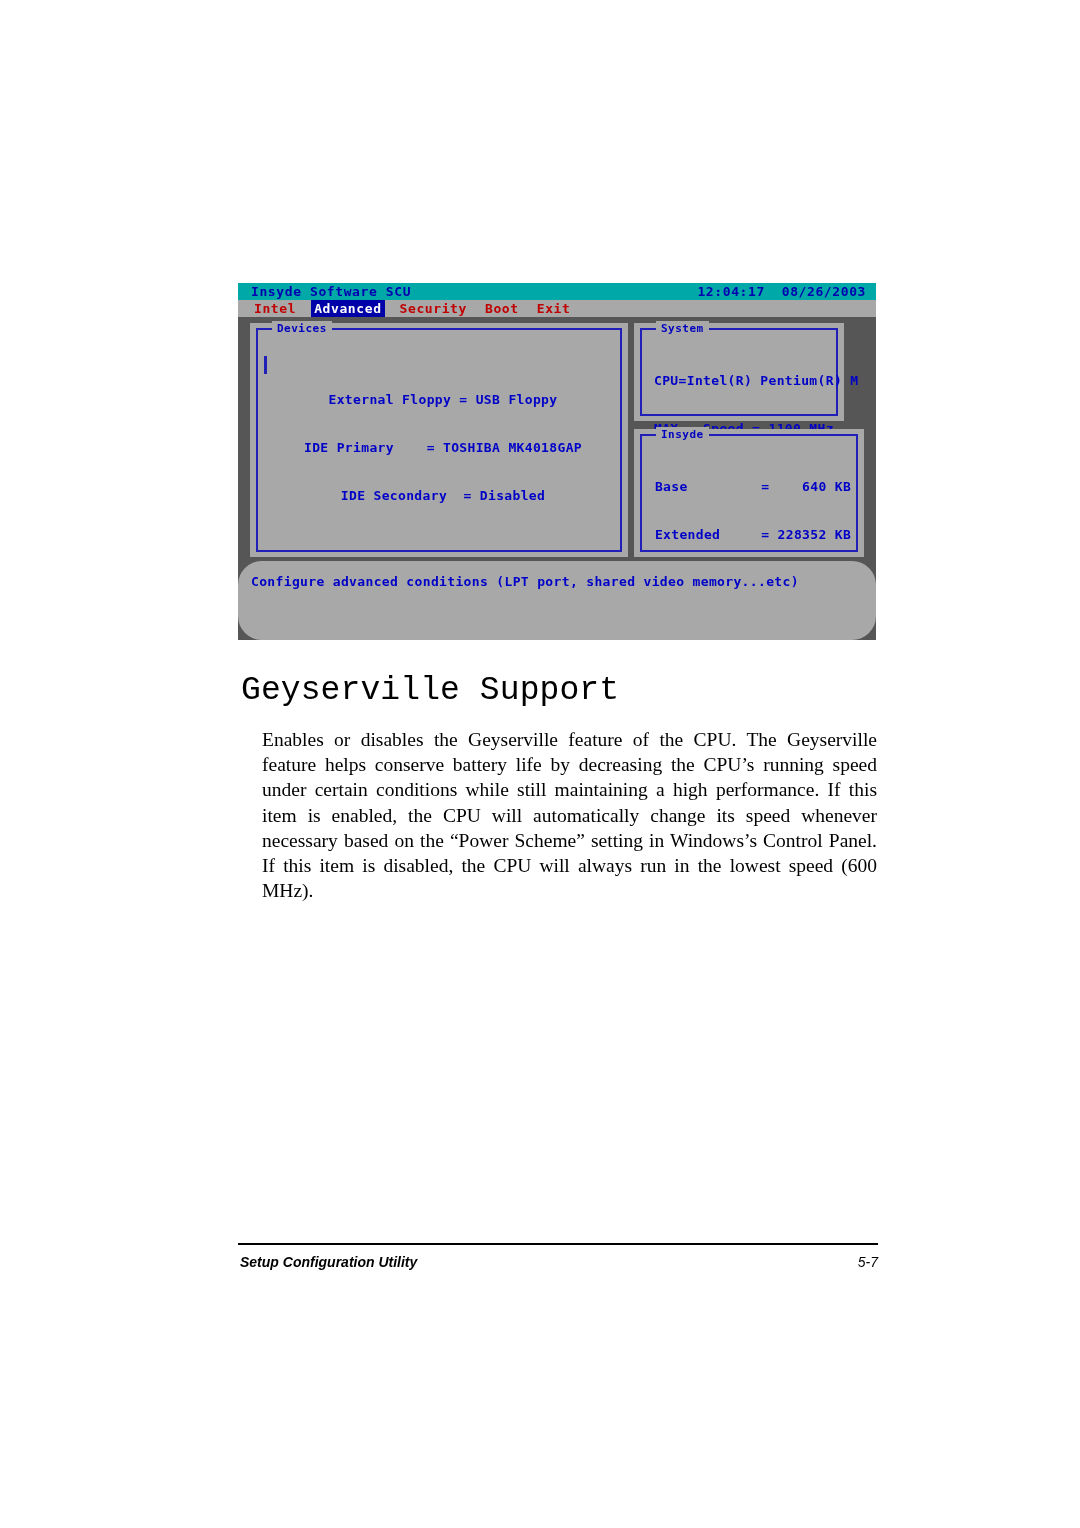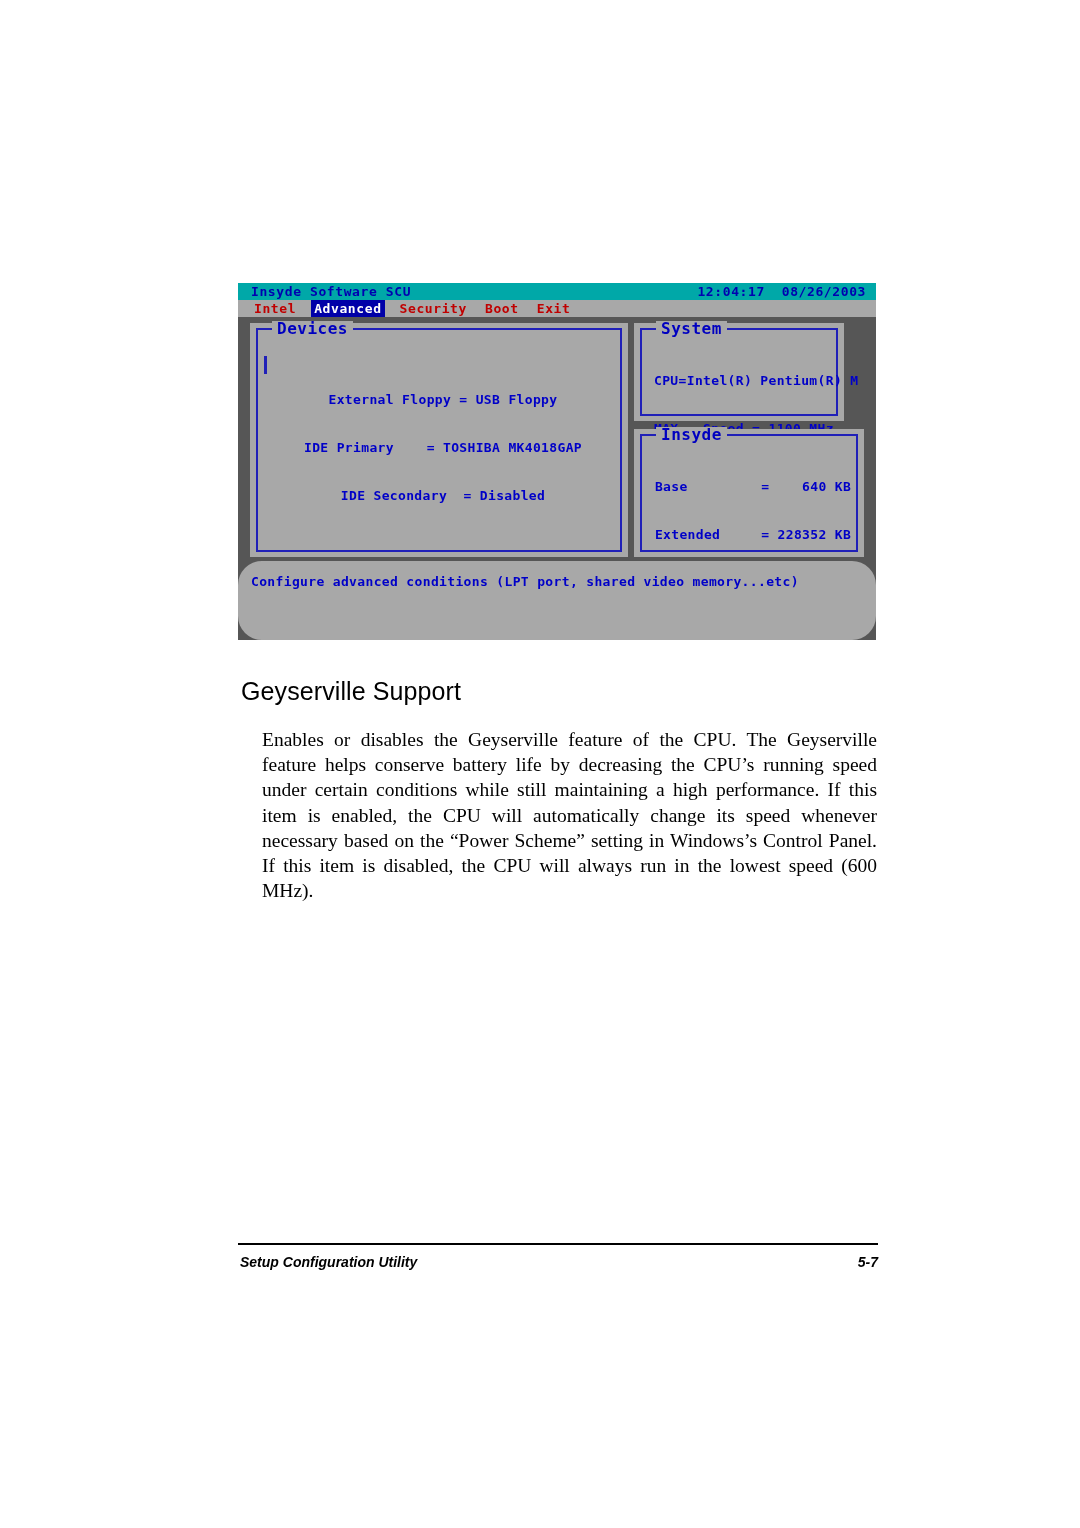--- a/index.html
+++ b/index.html
@@ -120,21 +120,21 @@
     bottom: 5px;
     border: 2px solid #2020b8;
     box-sizing: border-box;
   }
   .panel-legend {
     position: absolute;
     top: -9px;
     left: 14px;
     background: #a8a8a8;
     color: #0000c0;
-    font-size: 16px;
+    font-size: 11px;
     line-height: 15px;
     font-weight: bold;
     letter-spacing: 0.5px;
     padding: 0 5px;
     white-space: pre;
   }
   .panel-lines {
     position: absolute;
     left: 12px;
     top: 12px;
@@ -166,22 +166,22 @@
 
   
   #memory-shell { left: 396px; top: 112px; width: 230px; height: 128px; }
   #memory-shell .panel-lines { top: 11px; }
 
   
   .doc-heading {
     position: absolute;
     left: 241px;
     top: 676px;
-    font-family: Liberation Sans, sans-serif;
-    font-size: 25px;
+    font-family: Liberation Mono, monospace;
+    font-size: 33px;
     line-height: 30px;
     color: #000000;
     letter-spacing: 0.1px;
   }
 
   .doc-paragraph {
     position: absolute;
     left: 262px;
     top: 727px;
     width: 615px;
@@ -214,21 +214,21 @@
     color: #000000;
   }
   .footer-right {
     position: absolute;
     left: 0;
     top: 1252px;
     width: 878px;
     text-align: right;
     font-family: "Liberation Sans", sans-serif;
     font-style: italic;
-    font-weight: bold;
+    font-weight: normal;
     font-size: 14px;
     line-height: 20px;
     color: #000000;
   }
 </style>
 </head>
 <body>
 
 <div class="bios-shot">
 

